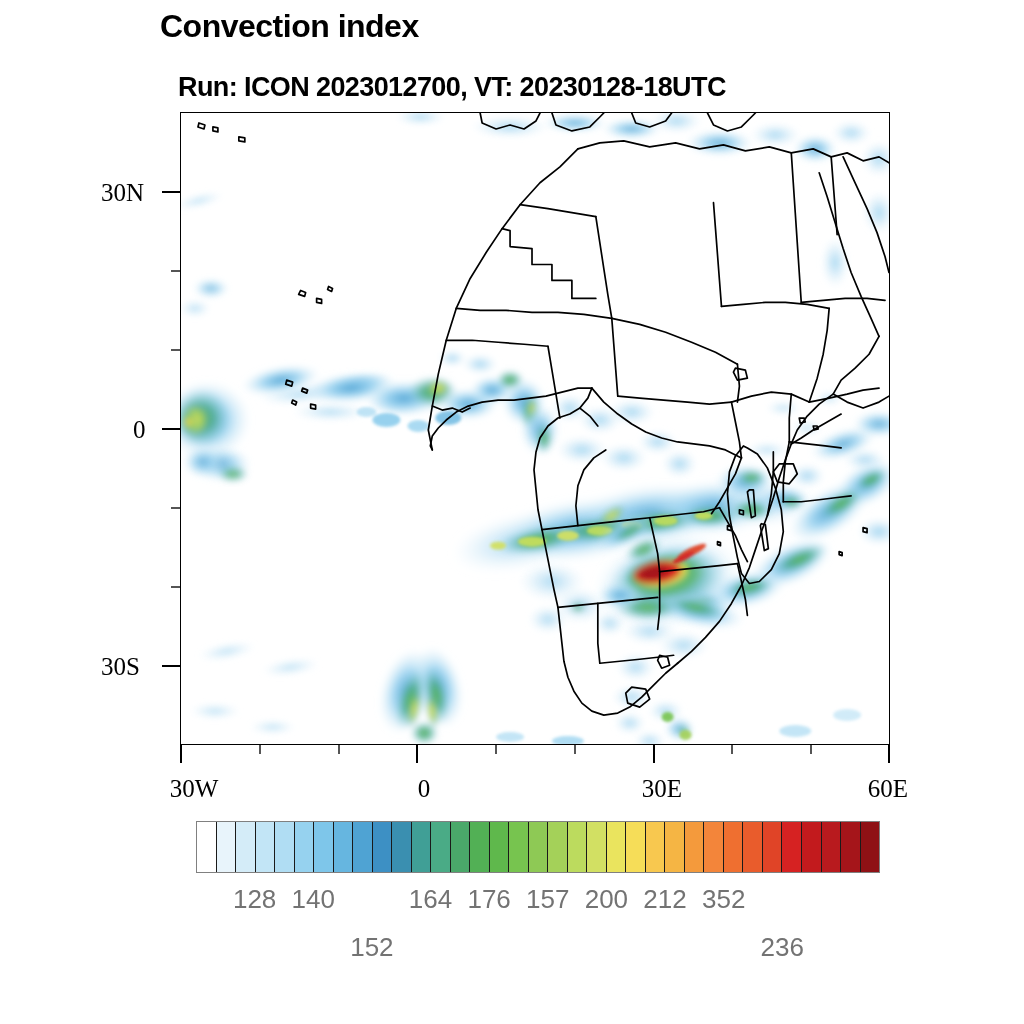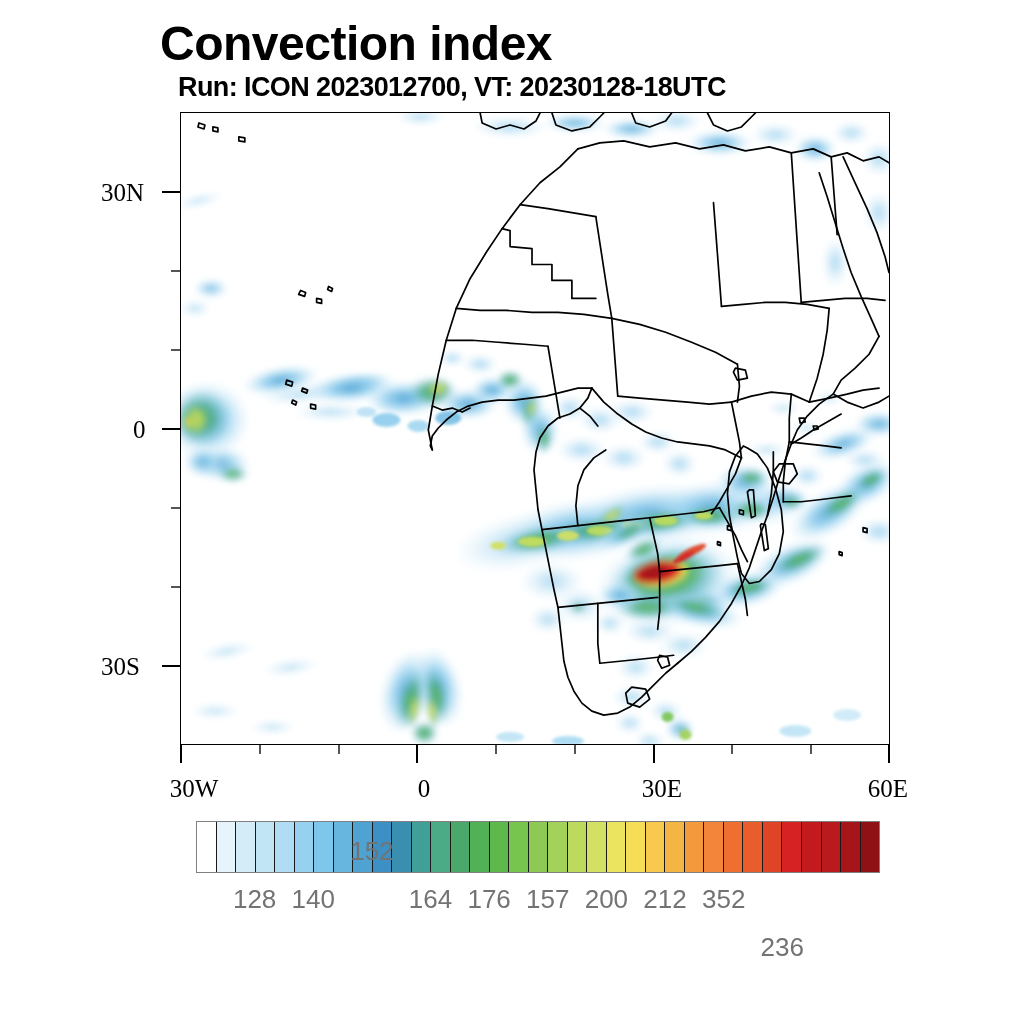--- a/index.html
+++ b/index.html
@@ -6,22 +6,22 @@
   body{
     width:1024px;height:1024px;background:#ffffff;
     font-family:"Liberation Sans", sans-serif;
     -webkit-font-smoothing:antialiased;
     overflow:hidden;position:relative;
   }
   #root{position:absolute;left:0;top:0;width:1024px;height:1024px;}
 
   
   .title-main{
-    position:absolute;left:160px;top:16px;
-    font-size:48px;font-weight:bold;color:#000;
+    position:absolute;left:160px;top:8px;
+    font-size:32px;font-weight:bold;color:#000;
     letter-spacing:-0.5px;white-space:nowrap;
   }
   .title-sub{
     position:absolute;left:178px;top:72px;
     font-size:27px;font-weight:bold;color:#000;
     letter-spacing:-0.6px;white-space:nowrap;
   }
 
   
   .plot-frame{
@@ -551,21 +551,21 @@
       <div class="cbar-seg" style="background: rgb(224, 68, 39);"></div>
       <div class="cbar-seg" style="background: rgb(214, 34, 34);"></div>
       <div class="cbar-seg" style="background: rgb(194, 26, 29);"></div>
       <div class="cbar-seg" style="background: rgb(184, 26, 30);"></div>
       <div class="cbar-seg" style="background: rgb(165, 21, 26);"></div>
       <div class="cbar-seg" style="background: rgb(143, 17, 21);"></div>
     </div>
   <div id="cbar-labels">
       <div class="cbar-label" style="left: 254.629px; top: 884px;">128</div>
       <div class="cbar-label" style="left: 313.257px; top: 884px;">140</div>
-      <div class="cbar-label" style="left: 371.886px; top: 836px;">152</div>
+      <div class="cbar-label" style="left: 371.886px; top: 932px;">152</div>
       <div class="cbar-label" style="left: 430.514px; top: 884px;">164</div>
       <div class="cbar-label" style="left: 489.143px; top: 884px;">176</div>
       <div class="cbar-label" style="left: 547.771px; top: 884px;">157</div>
       <div class="cbar-label" style="left: 606.4px; top: 884px;">200</div>
       <div class="cbar-label" style="left: 665.029px; top: 884px;">212</div>
       <div class="cbar-label" style="left: 723.657px; top: 884px;">352</div>
       <div class="cbar-label" style="left: 782.286px; top: 884px; margin-top: 48px;">236</div>
     </div>
 
 </div>

